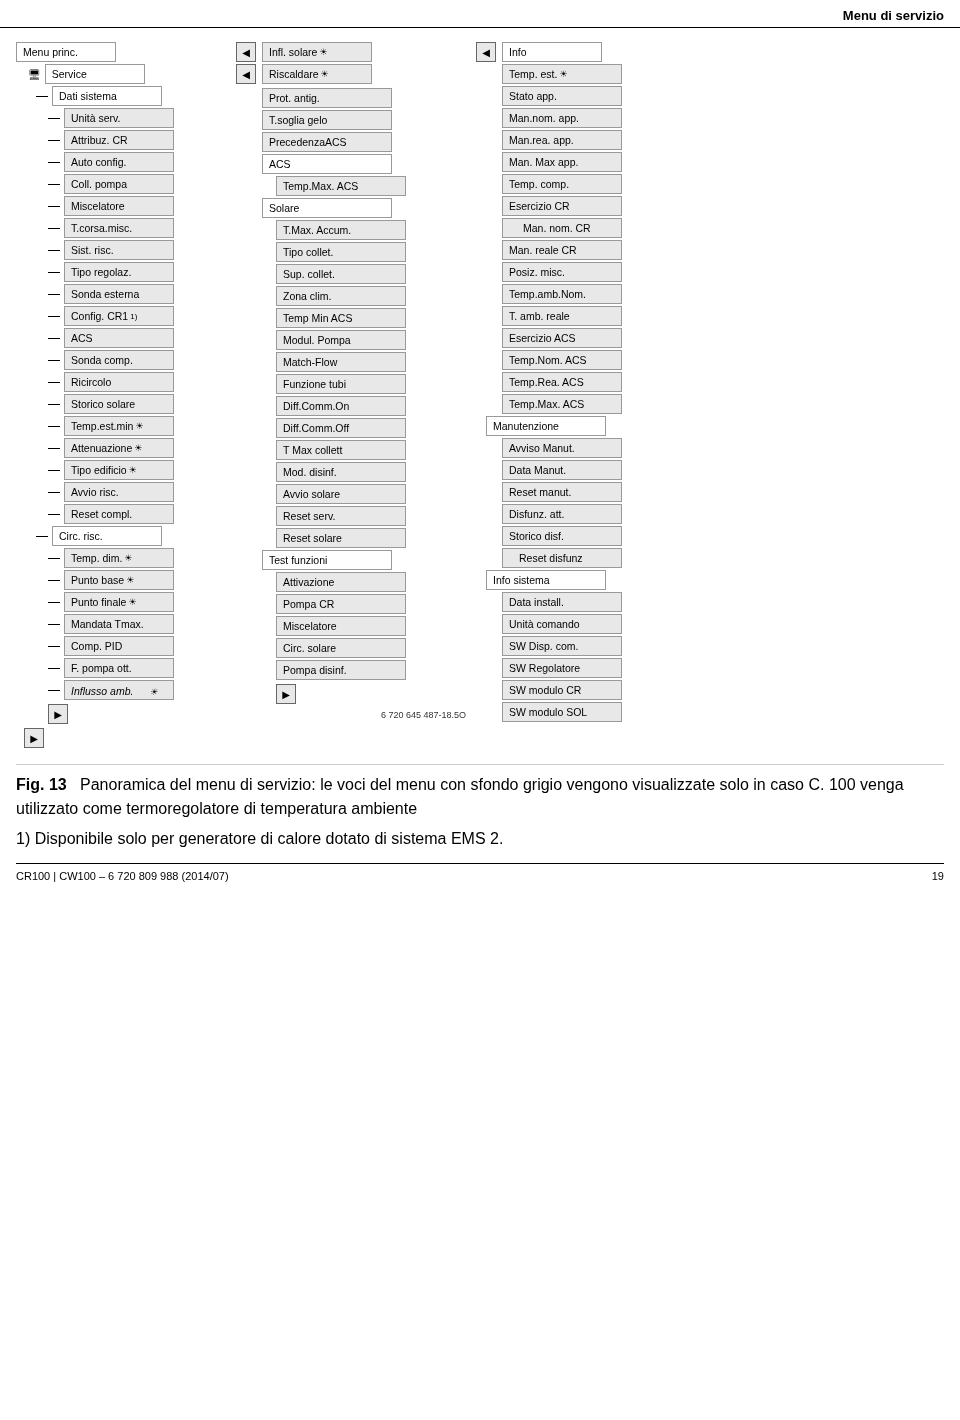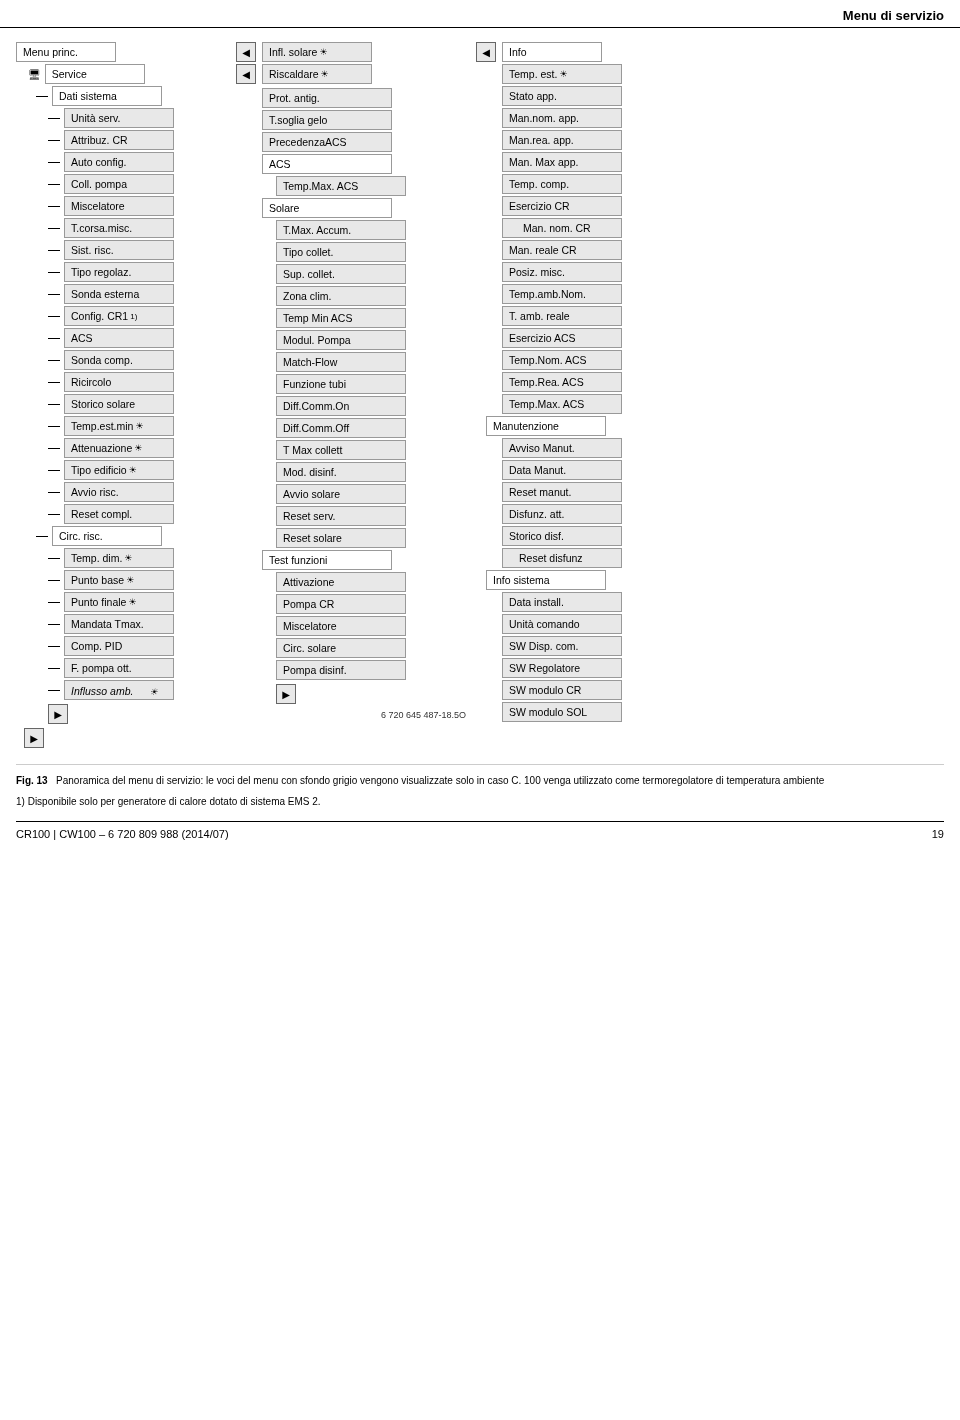--- a/index.html
+++ b/index.html
@@ -94,21 +94,21 @@
     .three-cols {
       display: flex;
       flex-direction: row;
       align-items: flex-start;
       gap: 0;
       margin-top: 2px;
     }
 
     .figure-caption {
       margin-top: 16px;
-      font-size: 10px;
+      font-size: 16px;
       line-height: 1.5;
       border-top: 1px solid #ccc;
       padding-top: 8px;
     }
 
     .page-footer {
       margin-top: 12px;
       border-top: 1px solid #000;
       padding-top: 6px;
       display: flex;

